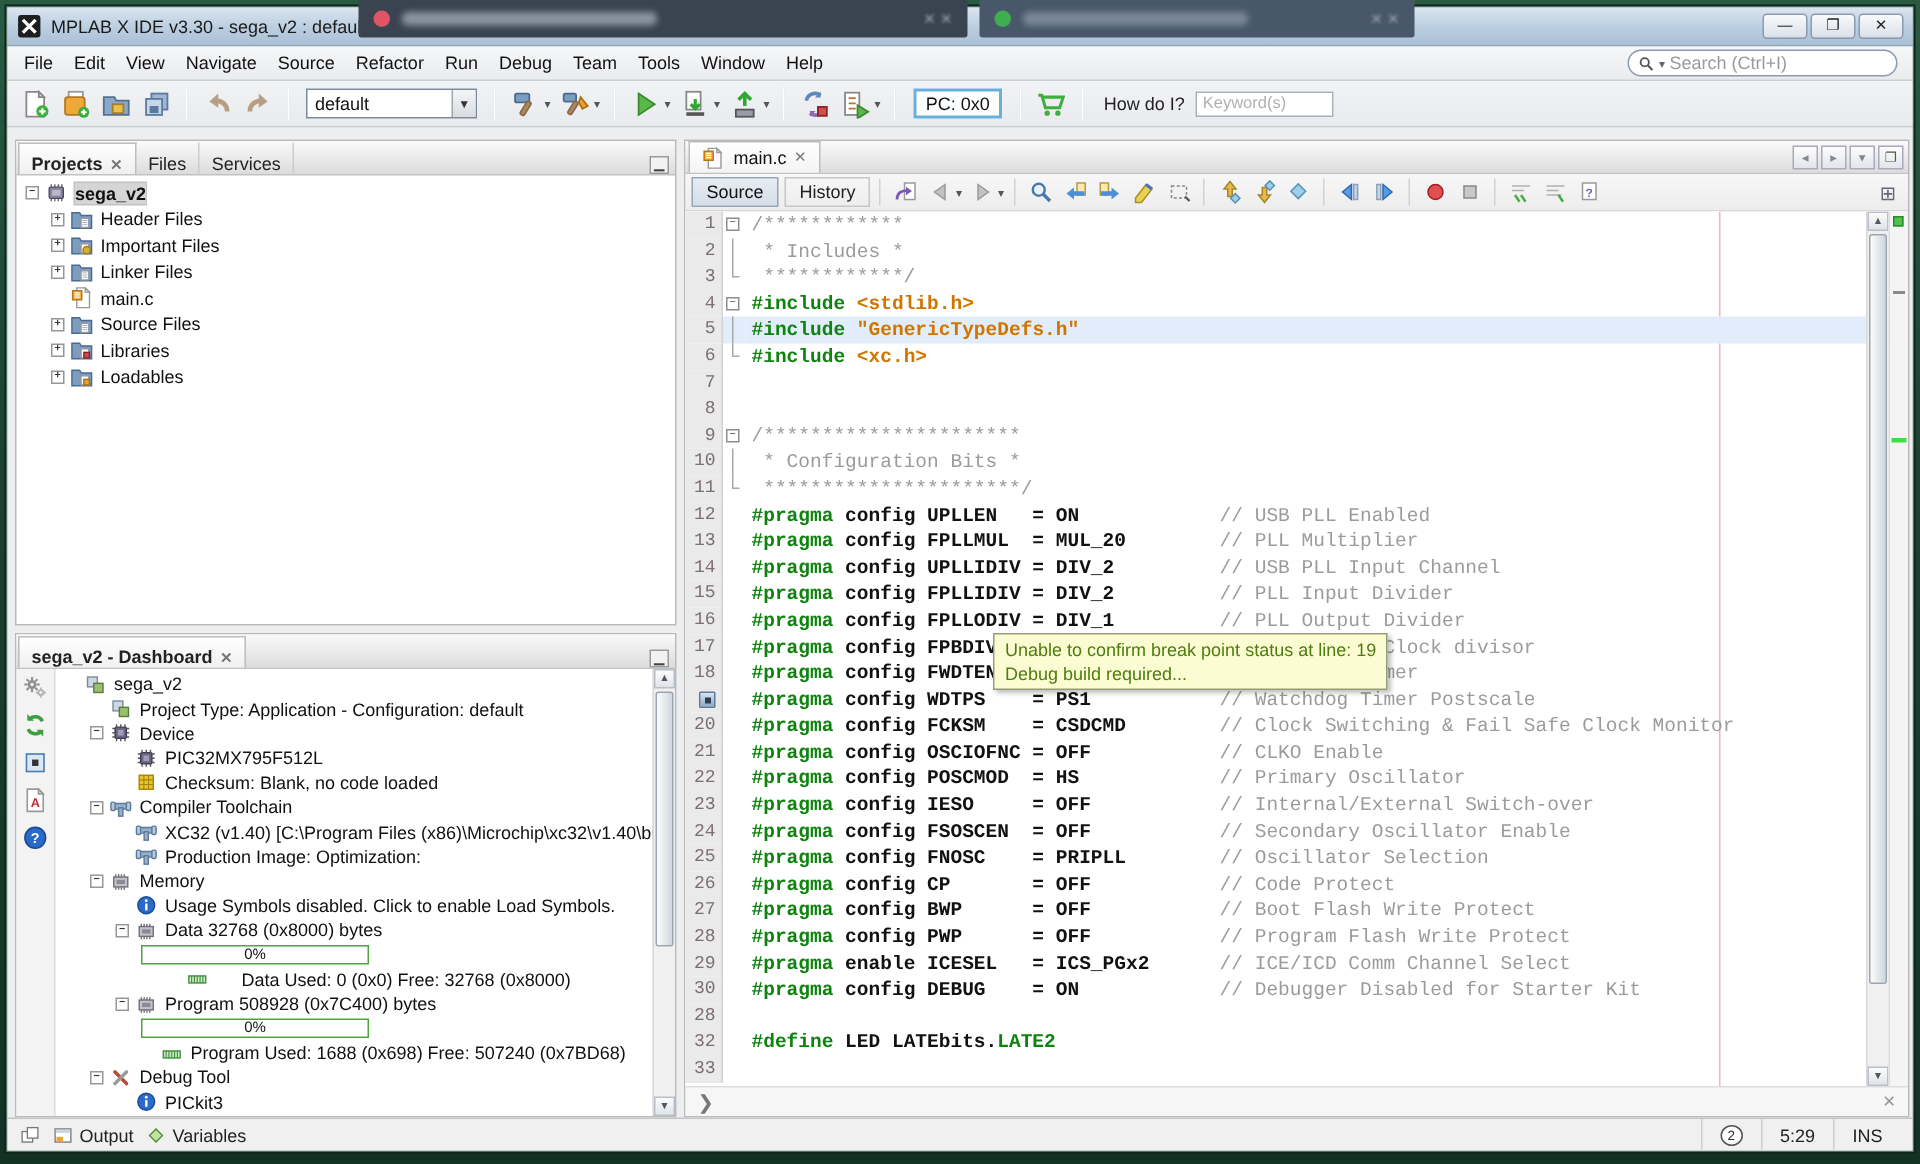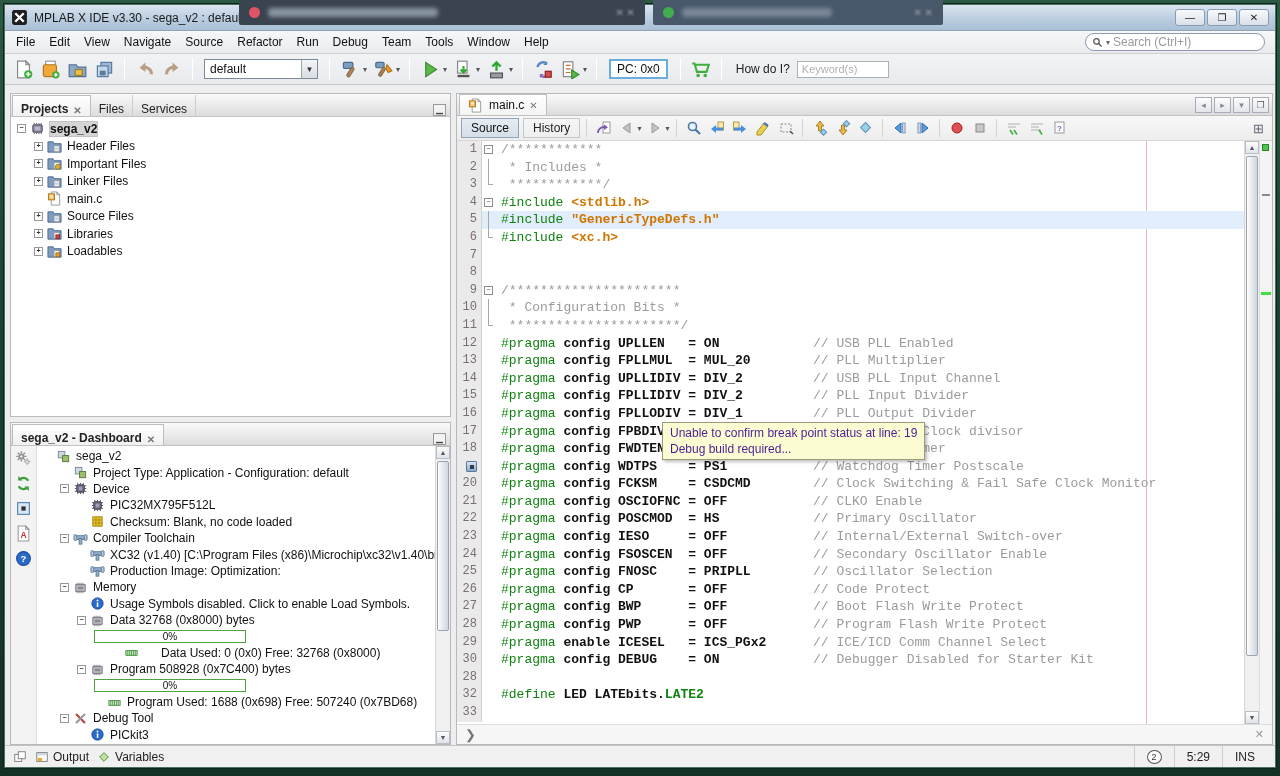--- a/index.html
+++ b/index.html
@@ -107,33 +107,33 @@
   
   .codewrap{flex:1;position:relative;overflow:hidden;background:#fff;min-height:0}
   .mline{position:absolute;left:689px;top:0;bottom:0;width:1px;background:#f0b6b6;z-index:1}
   .code-row{display:flex;height:17.6px;position:relative;z-index:2;align-items:center}
   .code-row.hl .cfold,.code-row.hl .ctxt{background:#e2edfb}
   .cgut{width:25px;flex:none;height:100%;background:#eaeaea;border-right:1px solid #d2d2d2;
     font:12px/17.6px "Liberation Mono",monospace;color:#7c6f6f;text-align:right;padding-right:4px}
   .cfold{width:15px;flex:none;height:100%;position:relative}
   .ctxt{flex:1;font:13px/17.6px "Liberation Mono",monospace;white-space:pre;padding-left:4px;color:#111;height:100%}
   .tk-c{color:#9b9b9b}
-  .tk-d{color:#108210;font-weight:normal}
+  .tk-d{color:#108210;font-weight:bold}
   .tk-k{color:#111;font-weight:bold}
   .tk-s{color:#cf7500;font-weight:bold}
   .tk-g{color:#108210;font-weight:bold}
   .fbox{position:absolute;left:2px;top:4px;width:9px;height:9px;border:1px solid #8d8d8d;background:#fff;
     font:7px/7px "Liberation Mono",monospace;text-align:center;color:#444}
   .fline{position:absolute;left:6px;top:0;bottom:0;width:1px;background:#a8a8a8}
   .fend{position:absolute;left:6px;top:0;height:9px;width:5px;border-left:1px solid #a8a8a8;border-bottom:1px solid #a8a8a8}
   .bpico{display:inline-block;width:11px;height:11px;margin-top:3px;border:1px solid #5a7a9a;border-radius:1px;
     background:linear-gradient(#d8e6f2,#8fa8c6);position:relative}
   .bpico::after{content:"";position:absolute;left:3px;top:3px;width:4px;height:4px;background:#2b3e52}
   .tip{position:absolute;left:205px;top:281px;background:#fcfcd2;border:1px solid #9a9a7a;padding:2px 7px;
-    font-size:12px;color:#4c1d95;z-index:6;box-shadow:2px 2px 3px rgba(0,0,0,.25);white-space:nowrap}
+    font-size:12px;color:#4d7c0f;z-index:6;box-shadow:2px 2px 3px rgba(0,0,0,.25);white-space:nowrap}
   .tip div{line-height:16px}
   .edscroll{position:absolute;right:13px;top:0;bottom:0;width:15px;background:#f0f0f0;border-left:1px solid #d8d8d8;z-index:4}
   .stripe{position:absolute;right:0;top:0;bottom:0;width:13px;background:#f4f4f4;border-left:1px solid #ddd;z-index:4}
   .stripe .gsq{position:absolute;right:3px;top:3px;width:7px;height:7px;background:#4fc24f;border:1px solid #2a8a2a}
   .stripe .curmark{position:absolute;left:2px;top:53px;width:8px;height:2px;background:#8a8a8a}
   .stripe .gmark{position:absolute;left:1px;top:151px;width:10px;height:3px;background:#3fe03f}
   .crumb{height:20px;flex:none;background:#f6f6f6;border-top:1px solid #ddd;display:flex;align-items:center;
     padding:0 8px;font-size:13px;color:#777}
   .crumb .cx{margin-left:auto;font-size:11px;color:#999}
   

